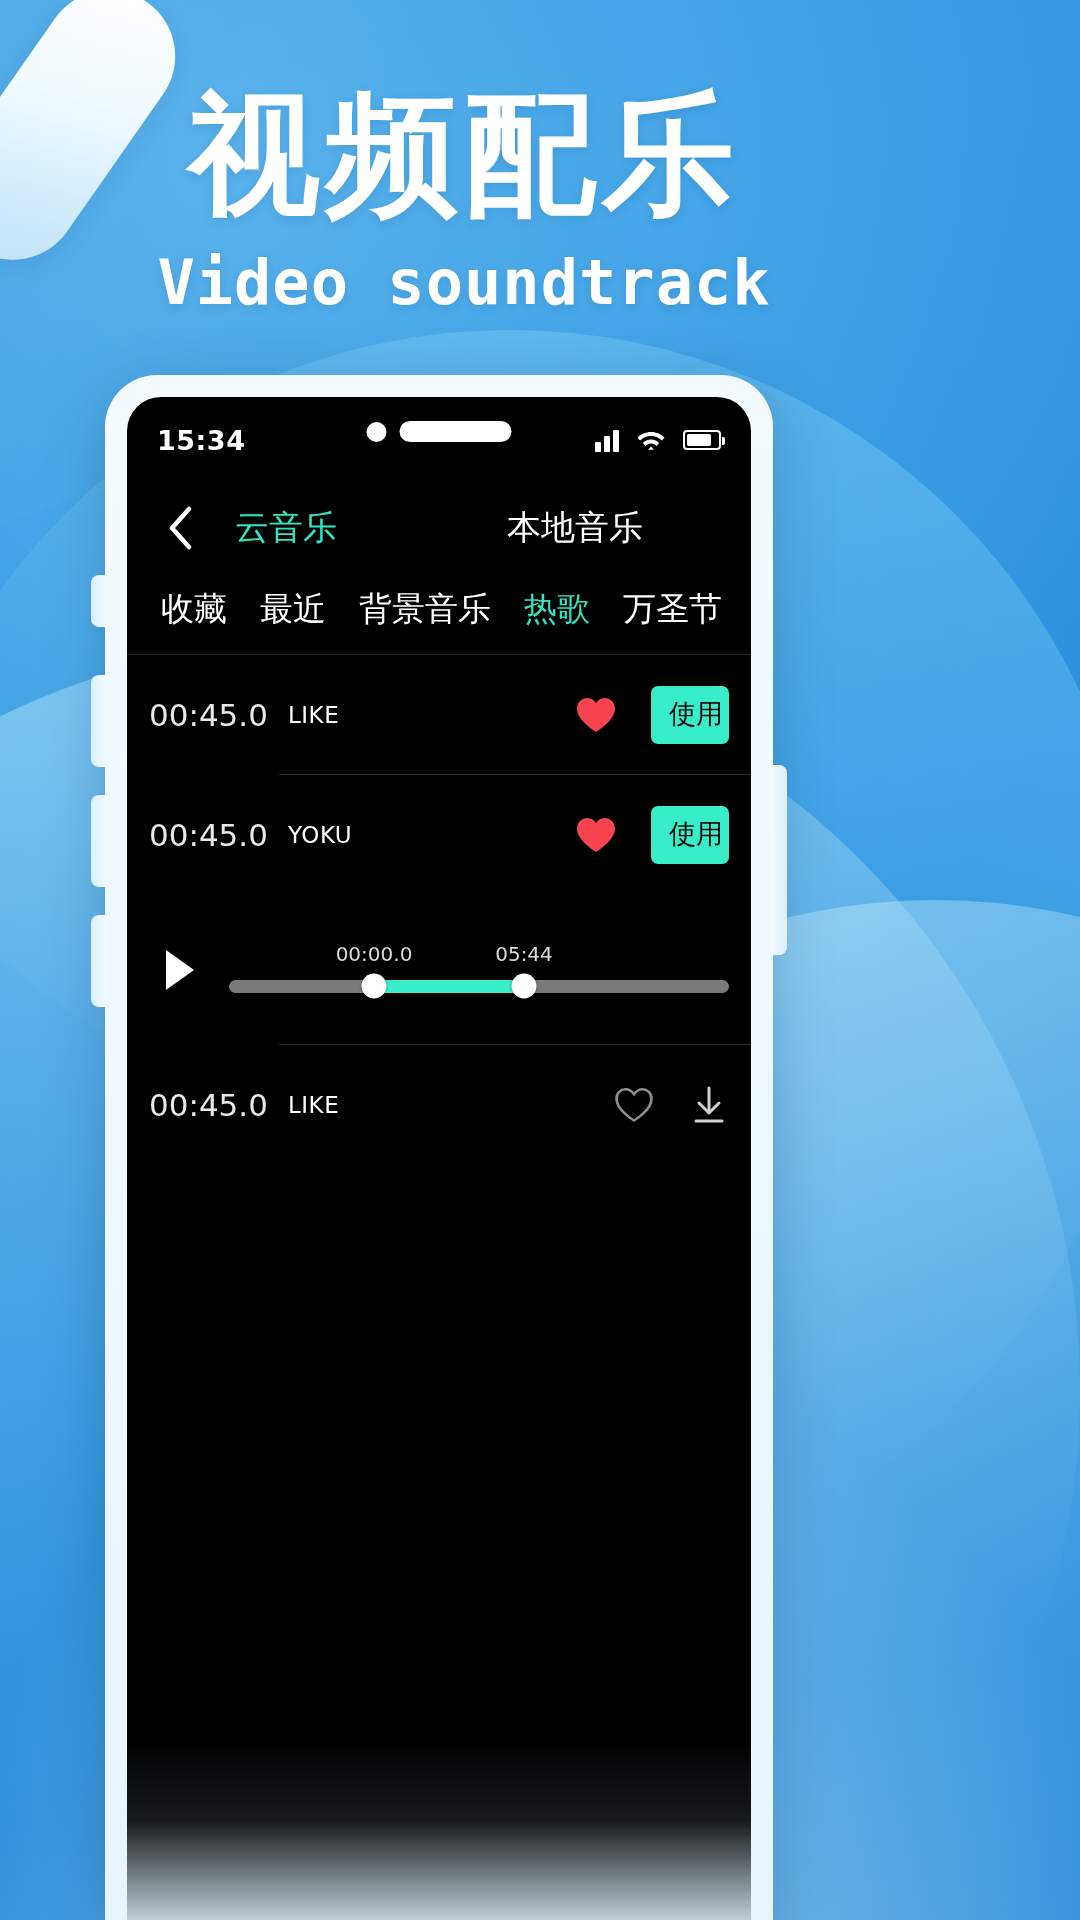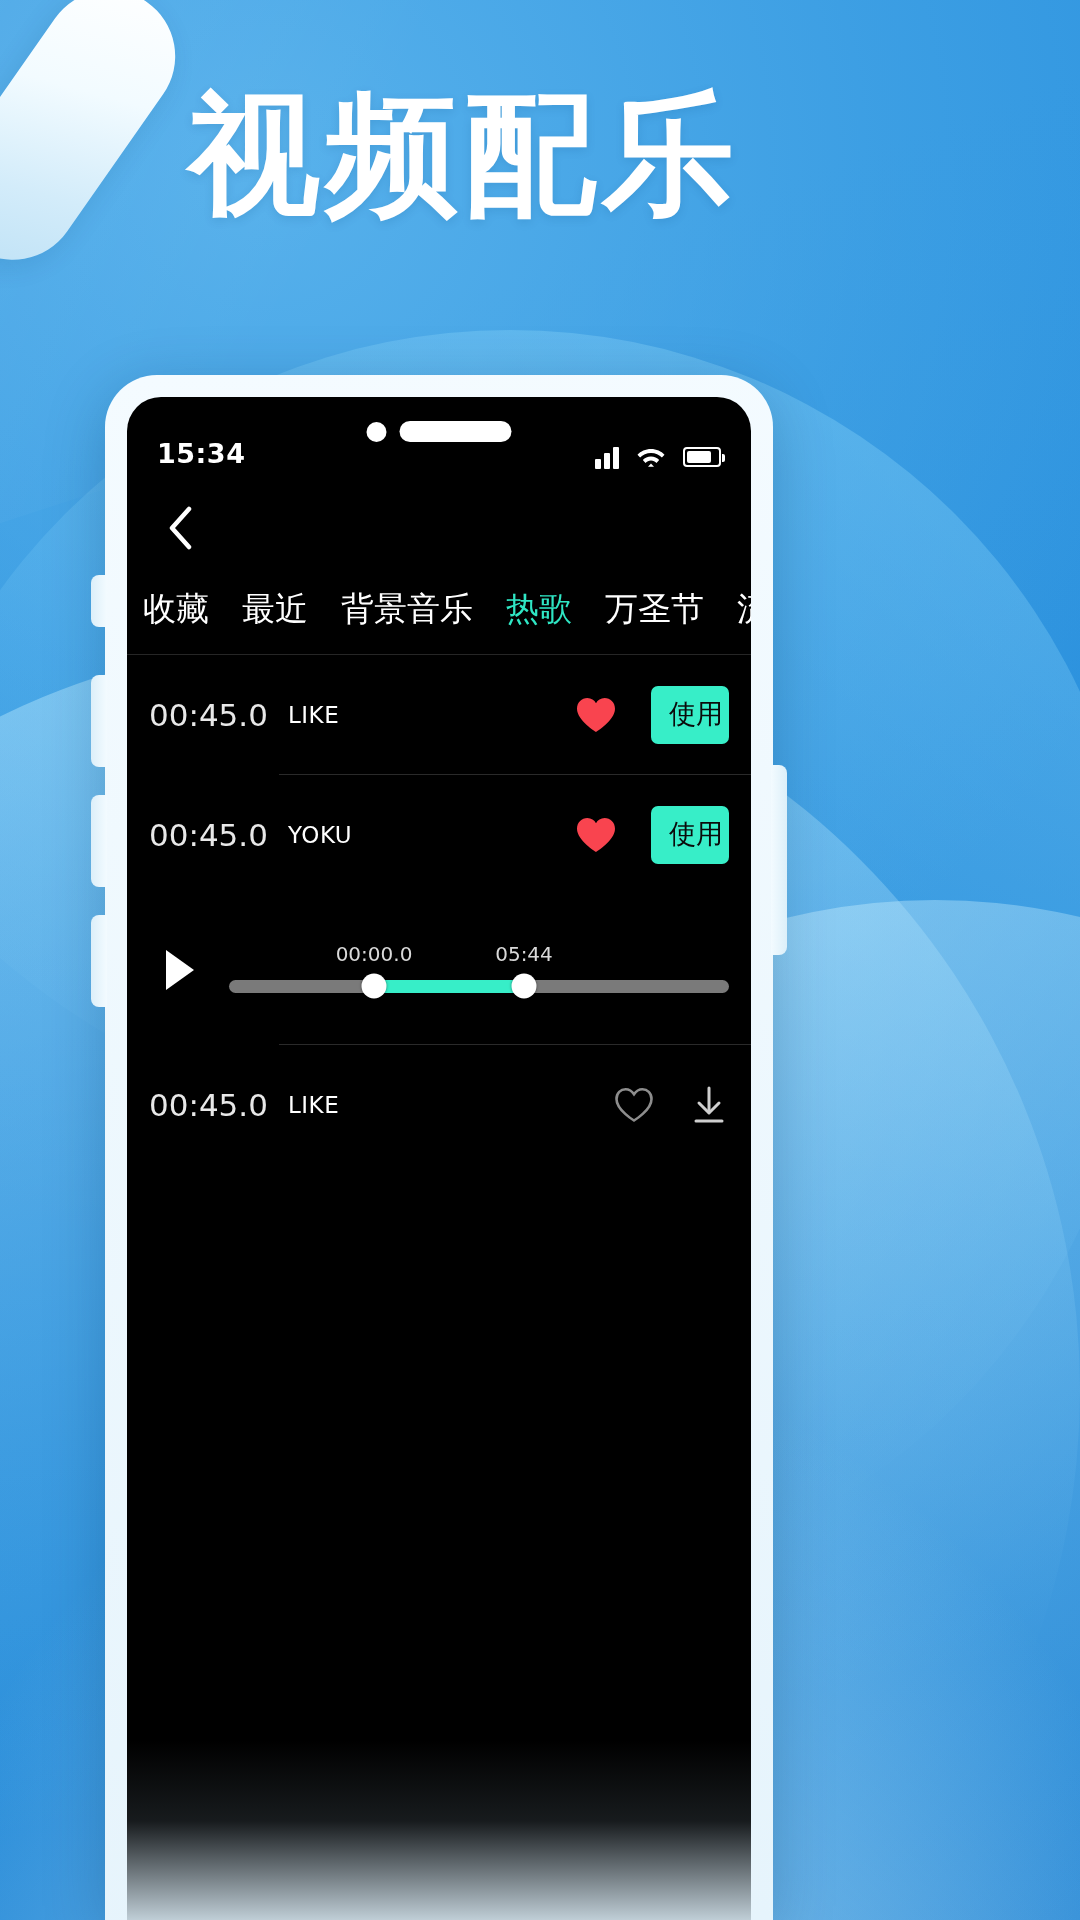--- a/index.html
+++ b/index.html
@@ -133,22 +133,22 @@
     position:absolute;
     right:-14px; top:390px;
     width:16px; height:190px;
     border-radius:0 8px 8px 0;
     background:linear-gradient(270deg,#dcefF9,#f3fbff);
   }
 
   
   .statusbar {
     height:86px;
-    display:flex; align-items:flex-end;
-    padding:14px 30px;
+    display:flex; align-items:center;
+    padding:4px 30px;
     position:relative;
   }
   .status-time {
     font-size:27px; font-weight:700; letter-spacing:.5px;
     font-family:"DejaVu Sans","Liberation Sans",sans-serif;
   }
   .notch {
     position:absolute;
     left:50%; top:24px; transform:translateX(-50%);
     display:flex; align-items:center; gap:13px;
@@ -195,21 +195,21 @@
   }
   .nav-tab {
     font-size:34px; color:#ffffff; pointer-events:auto;
     font-family:"DejaVu Sans","Liberation Sans",sans-serif;
   }
   .nav-tab.active { color:#2fe6c4; }
 
   
   .cats {
     display:flex; align-items:flex-end; gap:33px;
-    padding:14px 22px 22px 16px;
+    padding:14px 22px 22px 34px;
     border-bottom:1px solid #262626;
     white-space:nowrap;
     overflow:hidden;
   }
   .cat {
     font-size:33px; color:#ffffff;
     font-family:"DejaVu Sans","Liberation Sans",sans-serif;
   }
   .cat.active { color:#2fe6c4; }
 
@@ -309,20 +309,21 @@
   <div class="bg-arc-1"></div>
   <div class="bg-arc-2"></div>
   <div class="bg-arc-3"></div>
   <div class="bg-bottom-glow"></div>
   <div class="bg-diag"></div>
 </div>
 <div class="ribbon"></div>
 
 <div class="heading-wrap">
   <div class="title-cn">视频配乐</div>
+  <div class="title-en">Video soundtrack</div>
 </div>
 
 <div class="phone">
 
   <div class="btn-side b1"></div>
   <div class="btn-side b2"></div>
   <div class="btn-side b3"></div>
   <div class="btn-side b4"></div>
   <div class="btn-right"></div>
 
@@ -353,20 +354,24 @@
             <span style="width:24px"></span>
           </div>
       </div>
     </div>
 
     <div class="topnav">
       <div class="back-chevron">
         <svg width="26" height="44" viewBox="0 0 26 44">
           <path d="M22 3L5 22l17 19" stroke="#fff" stroke-width="4.5" fill="none" stroke-linecap="round" stroke-linejoin="round"></path>
         </svg>
+      </div>
+      <div class="nav-tabs">
+        <div class="nav-tab active">云音乐</div>
+        <div class="nav-tab">本地音乐</div>
       </div>
     </div>
 
     <div class="cats">
       <div class="cat">收藏</div>
       <div class="cat">最近</div>
       <div class="cat">背景音乐</div>
       <div class="cat active">热歌</div>
       <div class="cat">万圣节</div>
       <div class="cat">流行</div>

